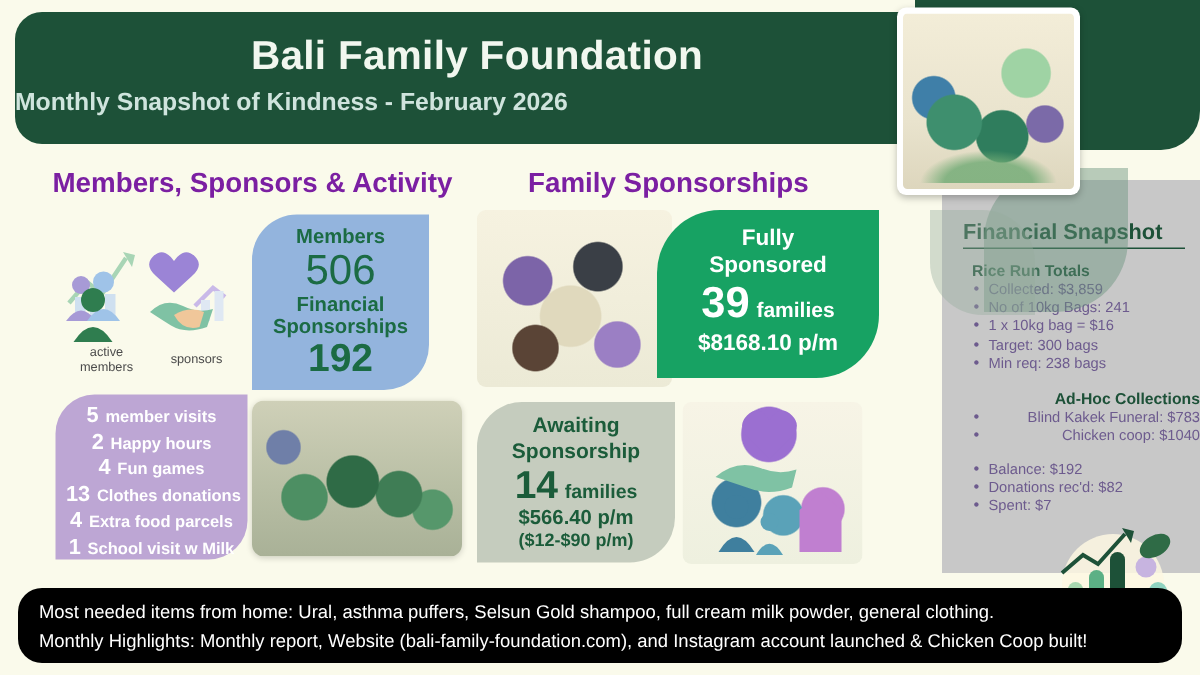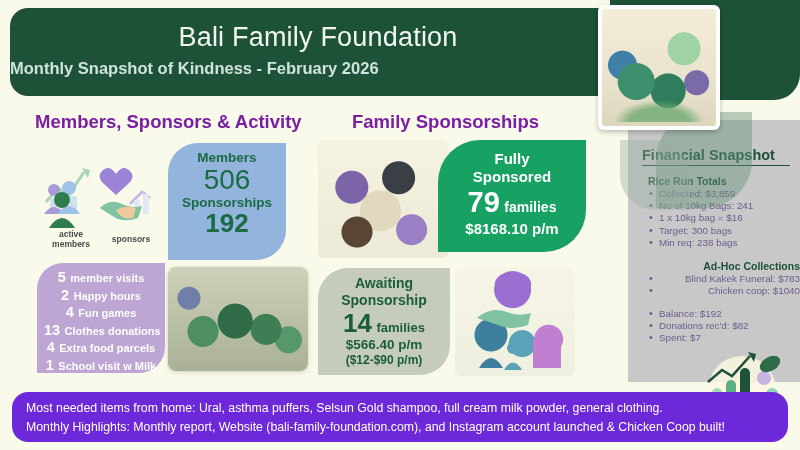--- a/index.html
+++ b/index.html
@@ -21,21 +21,21 @@
     left: 10px; top: 8px;
     width: 616px; height: 88px;
     background: #1d5138;
     border-radius: 18px;
     z-index: 2;
   }
   .header-title {
     position: absolute; left: 0; right: 0; top: 14px;
     text-align: center;
     color: #f1f7ef;
-    font-size: 27px; font-weight: normal;
+    font-size: 27px; font-weight: bold;
     letter-spacing: .2px;
   }
   .header-sub {
     position: absolute; left: 0; right: 0; top: 51px;
     color: #cfe4dd;
     font-size: 16.5px; font-weight: bold;
   }
   .header-green-block {
     position: absolute;
     left: 610px; top: 0;
@@ -122,21 +122,21 @@
 
   
   .illus-people {
     position: absolute;
     left: 38px; top: 150px;
     width: 130px; height: 90px;
   }
   .cap-label {
     position: absolute;
     font-size: 8.5px; color: #4a4a4a; text-align: center;
-    line-height: 9.5px; font-weight: bold;
+    line-height: 9.5px; font-weight: normal;
   }
   #cap-active { left: 44px; top: 230px; width: 54px; }
   #cap-spons  { left: 104px; top: 235px; width: 54px; }
 
   
   .activity-box {
     position: absolute;
     left: 37px; top: 263px;
     width: 128px; height: 110px;
     background: #bda6d4;
@@ -273,21 +273,21 @@
     right: 6px; bottom: 28px;
     width: 96px; height: 72px;
     z-index: 5;
   }
 
   
   .banner {
     position: absolute;
     left: 12px; top: 392px;
     width: 776px; height: 50px;
-    background: #6d28d9;
+    background: #000000;
     border-radius: 16px;
     z-index: 6;
     padding: 7px 14px 0 14px;
   }
   .banner-line {
     color: #ffffff;
     font-size: 12.3px;
     line-height: 19px;
     white-space: nowrap;
   }
@@ -333,20 +333,21 @@
       <path d="M62 58 q10 -10 22 -4 q10 5 20 2 l-4 12 q-14 5 -24 -1 q-8 -5 -14 -9 z" fill="#7fc2a4"></path>
       <path d="M78 60 q10 -6 20 -2 l-3 10 q-11 3 -17 -8 z" fill="#f0c79a"></path>
     </svg>
   </div>
   <div class="cap-label" id="cap-active">active members</div>
   <div class="cap-label" id="cap-spons">sponsors</div>
 
   <div class="members-box">
     <div class="mb-label">Members</div>
     <div class="mb-big">506</div>
+    <div class="mb-label">Financial</div>
     <div class="mb-label">Sponsorships</div>
     <div class="mb-big2">192</div>
   </div>
 
   <div class="activity-box">
     <div class="act-row">
       <span class="act-num">5</span>
       <span class="act-txt">member visits</span>
     </div>
     <div class="act-row">
@@ -372,21 +373,21 @@
   </div>
 
   <div class="school-photo"></div>
 
   <div class="family-photo"></div>
 
   <div class="fully-box">
     <div class="fb-label">Fully</div>
     <div class="fb-label">Sponsored</div>
     <div>
-      <span class="fb-num">79</span>
+      <span class="fb-num">39</span>
       <span class="fb-unit">families</span>
     </div>
     <div class="fb-money">$8168.10 p/m</div>
   </div>
 
   <div class="await-box">
     <div class="ab-label">Awaiting</div>
     <div class="ab-label">Sponsorship</div>
     <div>
       <span class="ab-num">14</span>

